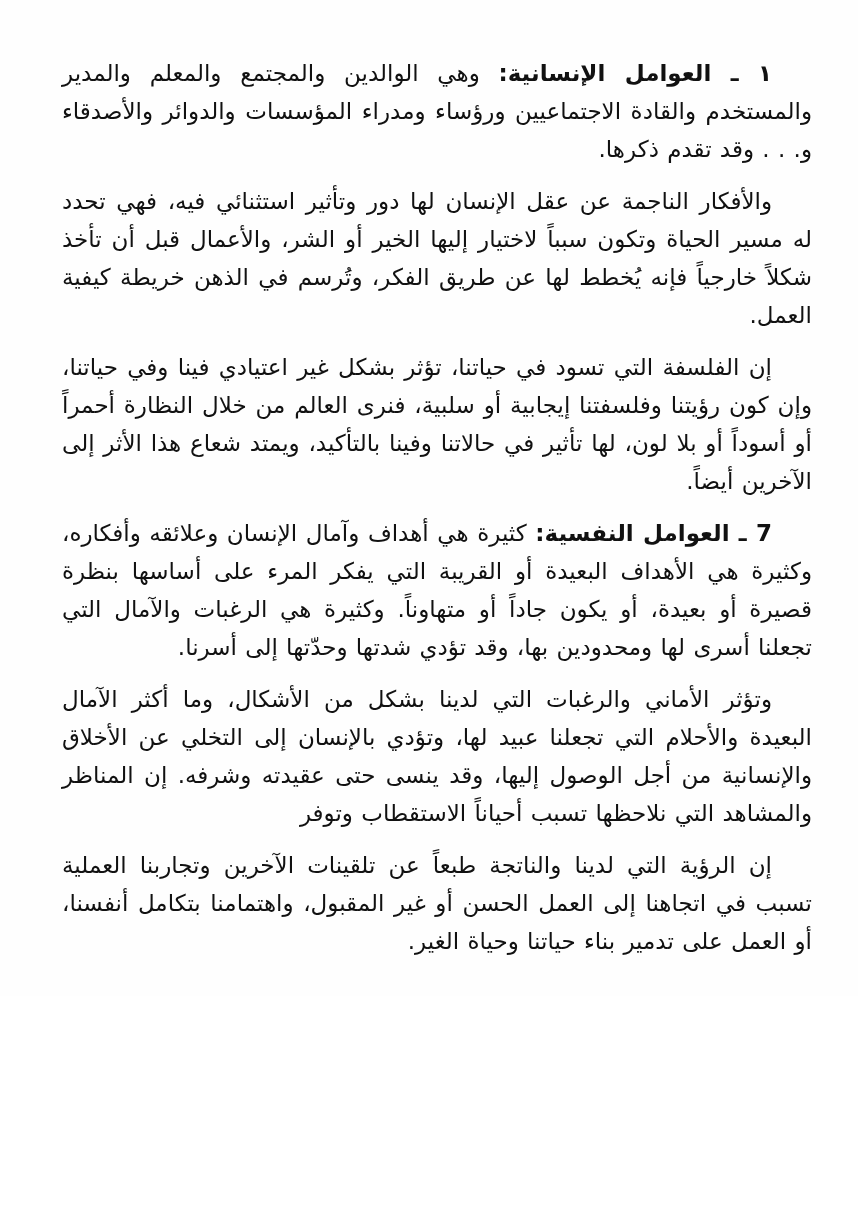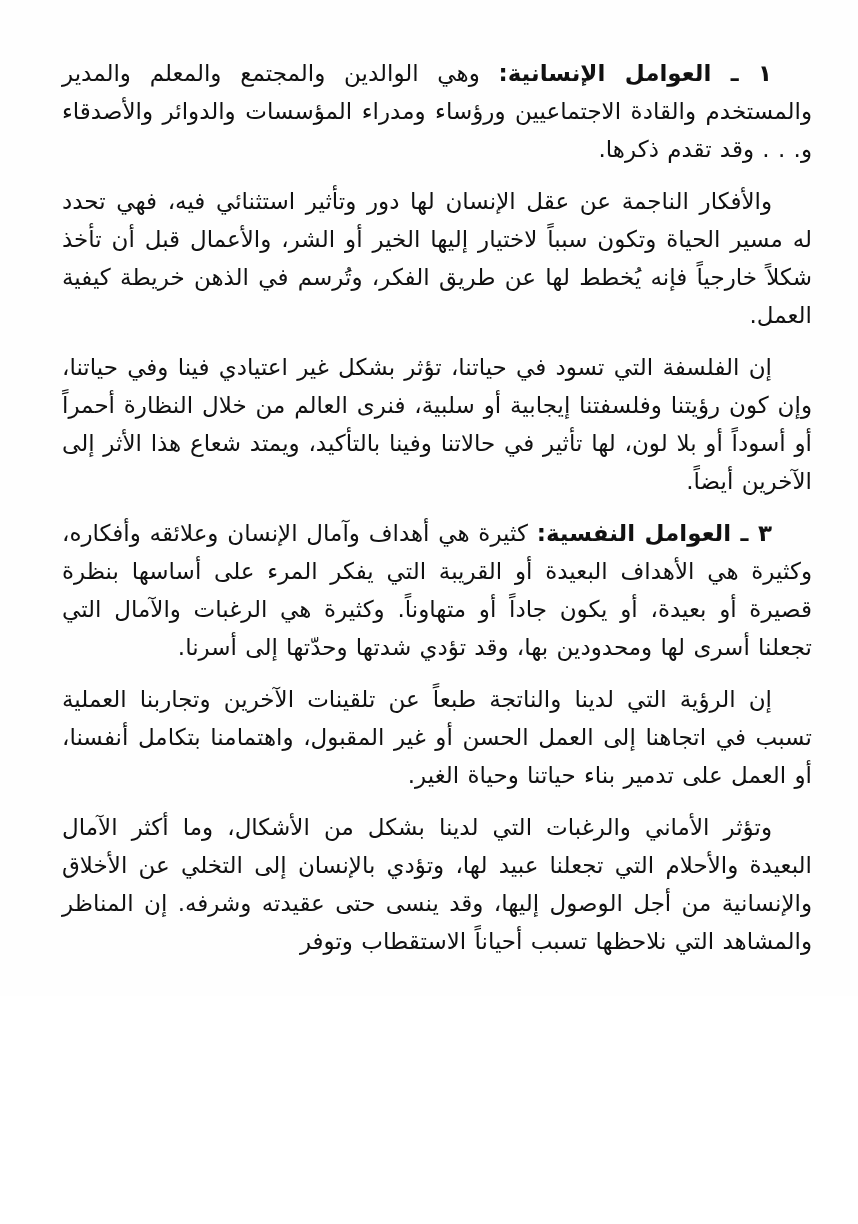--- a/index.html
+++ b/index.html
@@ -62,27 +62,27 @@
 
     <p class="para">
       <span class="lead"></span><span>والأفكار الناجمة عن عقل الإنسان لها دور وتأثير استثنائي فيه، فهي تحدد له مسير الحياة وتكون سبباً لاختيار إليها الخير أو الشر، والأعمال قبل أن تأخذ شكلاً خارجياً فإنه يُخطط لها عن طريق الفكر، وتُرسم في الذهن خريطة كيفية العمل.</span>
     </p>
 
     <p class="para">
       <span class="lead"></span><span>إن الفلسفة التي تسود في حياتنا، تؤثر بشكل غير اعتيادي فينا وفي حياتنا، وإن كون رؤيتنا وفلسفتنا إيجابية أو سلبية، فنرى العالم من خلال النظارة أحمراً أو أسوداً أو بلا لون، لها تأثير في حالاتنا وفينا بالتأكيد، ويمتد شعاع هذا الأثر إلى الآخرين أيضاً.</span>
     </p>
 
     <p class="para">
-      <span class="lead">٣ ـ العوامل النفسية:</span><span> كثيرة هي أهداف وآمال الإنسان وعلائقه وأفكاره، وكثيرة هي الأهداف البعيدة أو القريبة التي يفكر المرء على أساسها بنظرة قصيرة أو بعيدة، أو يكون جاداً أو متهاوناً. وكثيرة هي الرغبات والآمال التي تجعلنا أسرى لها ومحدودين بها، وقد تؤدي شدتها وحدّتها إلى أسرنا.</span>
+      <span class="lead">7 ـ العوامل النفسية:</span><span> كثيرة هي أهداف وآمال الإنسان وعلائقه وأفكاره، وكثيرة هي الأهداف البعيدة أو القريبة التي يفكر المرء على أساسها بنظرة قصيرة أو بعيدة، أو يكون جاداً أو متهاوناً. وكثيرة هي الرغبات والآمال التي تجعلنا أسرى لها ومحدودين بها، وقد تؤدي شدتها وحدّتها إلى أسرنا.</span>
+    </p>
+
+    <p class="para">
+      <span class="lead"></span><span>وتؤثر الأماني والرغبات التي لدينا بشكل من الأشكال، وما أكثر الآمال البعيدة والأحلام التي تجعلنا عبيد لها، وتؤدي بالإنسان إلى التخلي عن الأخلاق والإنسانية من أجل الوصول إليها، وقد ينسى حتى عقيدته وشرفه. إن المناظر والمشاهد التي نلاحظها تسبب أحياناً الاستقطاب وتوفر</span>
     </p>
 
     <p class="para">
       <span class="lead"></span><span>إن الرؤية التي لدينا والناتجة طبعاً عن تلقينات الآخرين وتجاربنا العملية تسبب في اتجاهنا إلى العمل الحسن أو غير المقبول، واهتمامنا بتكامل أنفسنا، أو العمل على تدمير بناء حياتنا وحياة الغير.</span>
-    </p>
-
-    <p class="para">
-      <span class="lead"></span><span>وتؤثر الأماني والرغبات التي لدينا بشكل من الأشكال، وما أكثر الآمال البعيدة والأحلام التي تجعلنا عبيد لها، وتؤدي بالإنسان إلى التخلي عن الأخلاق والإنسانية من أجل الوصول إليها، وقد ينسى حتى عقيدته وشرفه. إن المناظر والمشاهد التي نلاحظها تسبب أحياناً الاستقطاب وتوفر</span>
     </p>
 
   </div>
 
   <div class="page-number">١٢١</div>
 </div>
 
 </body></html>

